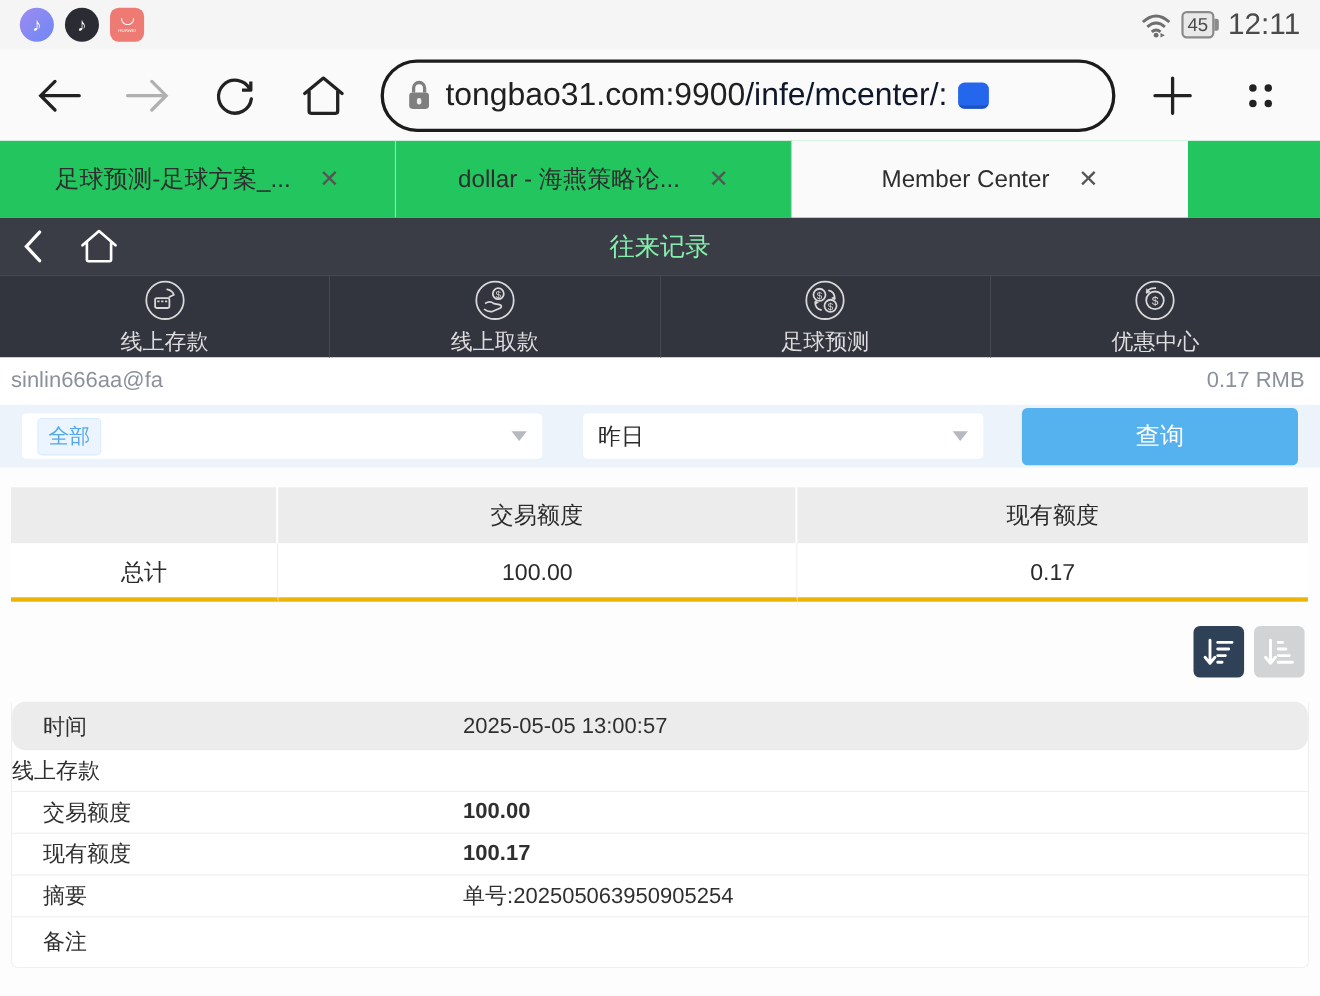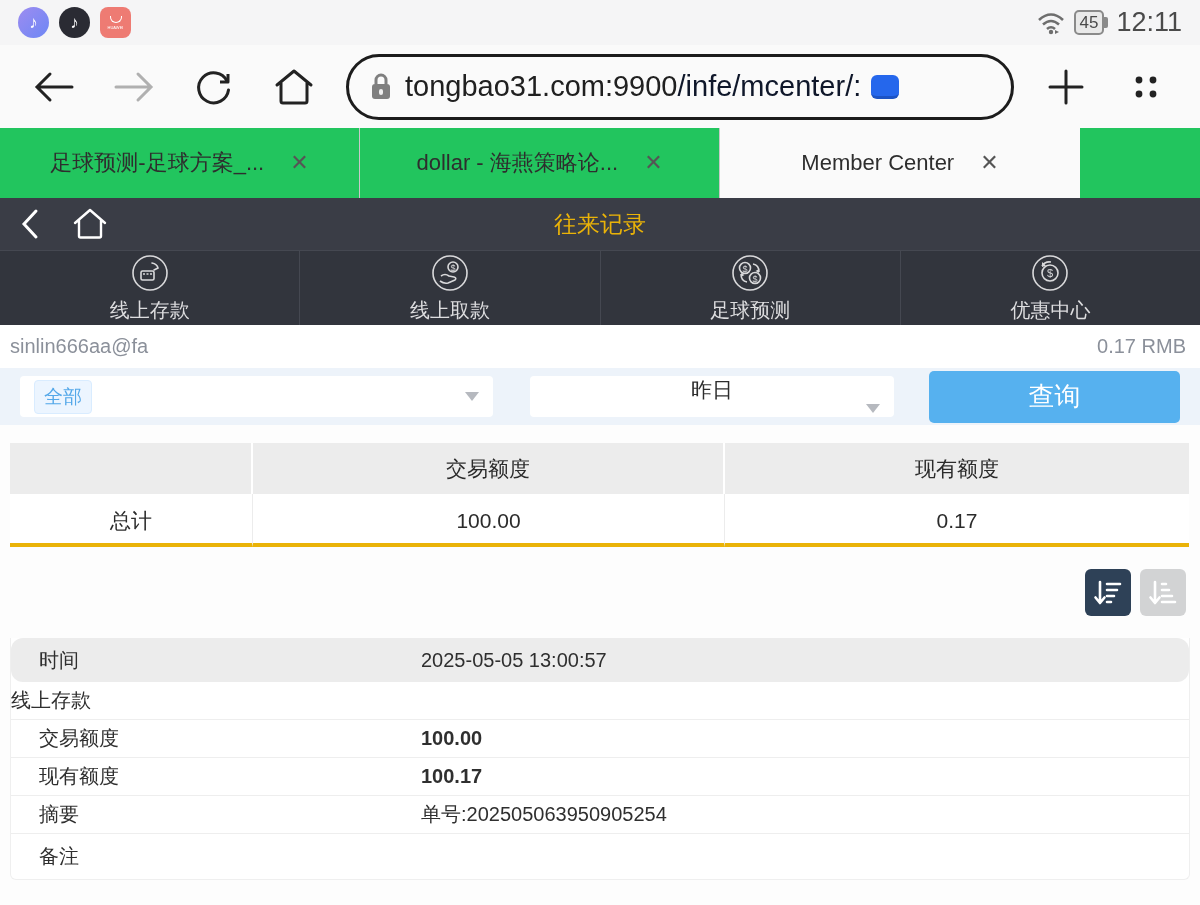--- a/index.html
+++ b/index.html
@@ -33,40 +33,40 @@
   .tabstrip { height:70px; background:#22c55e; display:flex; }
   .tab { width:360px; display:flex; align-items:center; justify-content:center; gap:26px; border-right:1px solid #c8c8c8; font-size:22px; color:#2e2e2e; }
   .tab.active { background:#fafafa; border-right:none; }
   .tab .close { font-size:22px; color:#555; }
   .tab-title { max-width:250px; white-space:nowrap; overflow:hidden; }
 
   
   .navbar { height:52px; background:#3a3d46; display:flex; align-items:center; position:relative; color:#fff; }
   .nav-back { width:60px; display:flex; justify-content:center; }
   .nav-home { width:60px; display:flex; justify-content:center; }
-  .nav-title { position:absolute; left:0; right:0; text-align:center; font-size:23px; color:#eab308; }
+  .nav-title { position:absolute; left:0; right:0; text-align:center; font-size:23px; color:#86efac; }
 
   
   .menubar { height:75px; background:#32353d; display:flex; border-top:1px solid #454851; }
   .menu-item { flex:1; display:flex; flex-direction:column; align-items:center; justify-content:center; gap:4px; border-right:1px solid #454851; color:#dddddf; }
   .menu-item:last-child { border-right:none; }
   .menu-label { font-size:20px; }
 
   
   .account { height:43px; background:#fff; display:flex; align-items:center; justify-content:space-between; padding:0 14px 0 10px; font-size:20px; color:#8b909a; }
 
   
   .filterrow { height:57px; background:#edf3fa; display:flex; align-items:center; padding:0 20px; }
   .select { background:#fff; border-radius:4px; height:41px; display:flex; align-items:center; padding:0 14px; position:relative; }
   .select .caret { margin-left:auto; width:0; height:0; border-left:7px solid transparent; border-right:7px solid transparent; border-top:9px solid #b6b9bf; }
   .sel-type { width:473px; }
-  .sel-date { width:365px; margin-left:37px;flex-direction:column; }
+  .sel-date { width:365px; margin-left:37px; }
   .tag { background:#ecf5ff; border:1px solid #d9ecff; color:#54a8e9; font-size:19px; padding:3px 9px; border-radius:4px; }
   .sel-date .sel-text { font-size:21px; color:#2d2d2d; }
-  .btn-search { margin-left:35px; width:251px; height:52px; background:#56b1ef; color:#fff; font-size:26px; border:none; border-radius:5px; }
+  .btn-search { margin-left:35px; width:251px; height:52px; background:#56b1ef; color:#fff; font-size:22px; border:none; border-radius:5px; }
 
   
   .sumtable { margin:18px 11px 0 10px; }
   .sum-row { display:flex; }
   .sum-cell { text-align:center; font-size:21px; color:#2b2b2b; }
   .c1 { width:243px; }
   .c2 { width:472px; }
   .c3 { flex:1; }
   .sum-head .sum-cell { background:#ececec; height:51px; line-height:51px; border-right:2px solid #fff; }
   .sum-head .sum-cell:last-child { border-right:none; }

